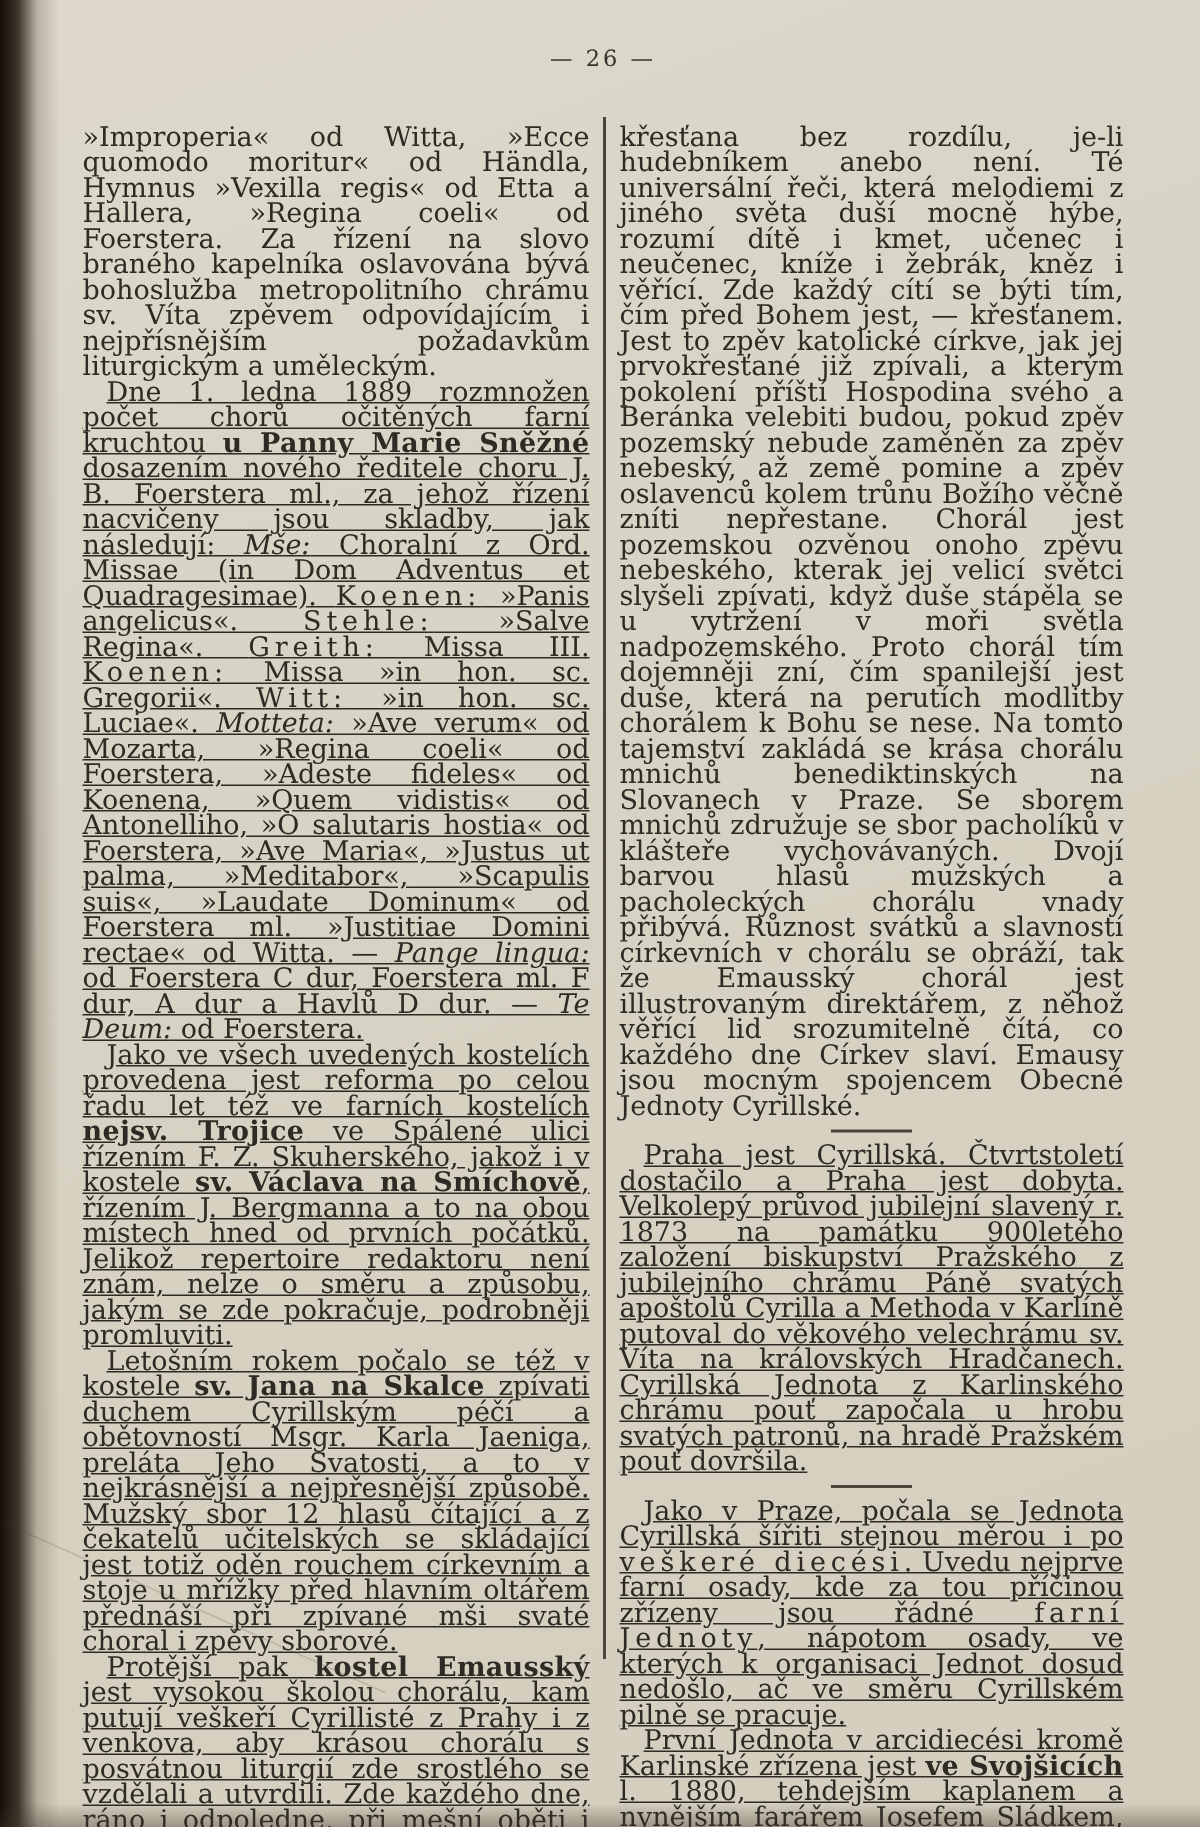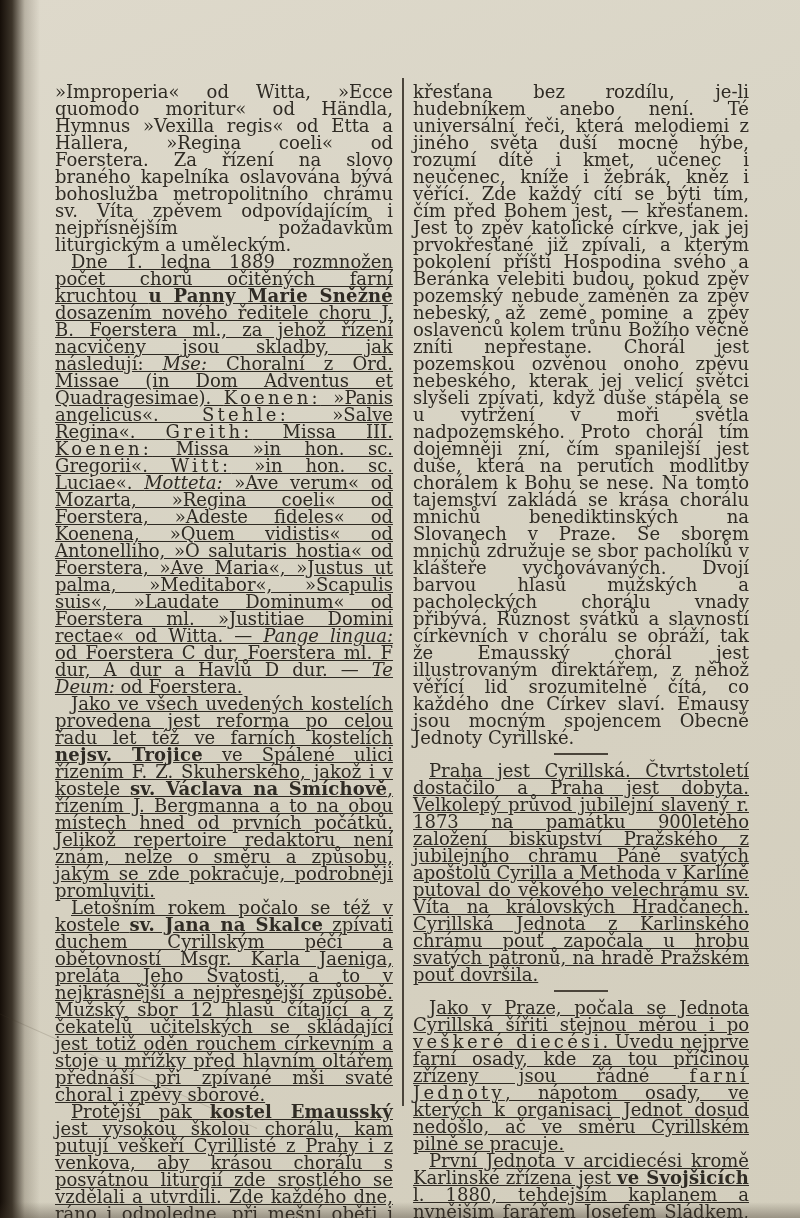--- a/index.html
+++ b/index.html
@@ -55,20 +55,21 @@
   .s-b{font-weight:bold;letter-spacing:.2px;}
   .s-i{font-style:italic;}
   .s-sp{letter-spacing:.18em;}
 </style>
 </head>
 <body>
 
 <div class="page">
   <div class="gutter-shadow"></div>
   <div class="crease"></div>
+  <div class="pagenum">— 26 —</div>
   <div class="columns">
     <div class="col">
         <p class="para"><span class="s-n">»Improperia« od Witta, »Ecce quomodo moritur« od Händla, Hymnus »Vexilla regis« od Etta a Hallera, »Regina coeli« od Foerstera. Za řízení na slovo braného kapelníka oslavována bývá bohoslužba metropolitního chrámu sv. Víta zpěvem odpovídajícím i nejpřísnějším požadavkům liturgickým a uměleckým.</span></p>
         <p class="para indent"><span class="s-n">Dne 1. ledna 1889 rozmnožen počet chorů očitěných farní kruchtou </span><span class="s-b">u Panny Marie Sněžné</span><span class="s-n"> dosazením nového ředitele choru J. B. Foerstera ml., za jehož řízení nacvičeny jsou skladby, jak následují: </span><span class="s-i">Mše:</span><span class="s-n"> Choralní z Ord. Missae (in Dom Adventus et Quadragesimae). </span><span class="s-sp">Koenen:</span><span class="s-n"> »Panis angelicus«. </span><span class="s-sp">Stehle:</span><span class="s-n"> »Salve Regina«. </span><span class="s-sp">Greith:</span><span class="s-n"> Missa III. </span><span class="s-sp">Koenen:</span><span class="s-n"> Missa »in hon. sc. Gregorii«. </span><span class="s-sp">Witt:</span><span class="s-n"> »in hon. sc. Luciae«. </span><span class="s-i">Motteta:</span><span class="s-n"> »Ave verum« od Mozarta, »Regina coeli« od Foerstera, »Adeste fideles« od Koenena, »Quem vidistis« od Antonelliho, »O salutaris hostia« od Foerstera, »Ave Maria«, »Justus ut palma, »Meditabor«, »Scapulis suis«, »Laudate Dominum« od Foerstera ml. »Justitiae Domini rectae« od Witta. — </span><span class="s-i">Pange lingua:</span><span class="s-n"> od Foerstera C dur, Foerstera ml. F dur, A dur a Havlů D dur. — </span><span class="s-i">Te Deum:</span><span class="s-n"> od Foerstera.</span></p>
         <p class="para indent"><span class="s-n">Jako ve všech uvedených kostelích provedena jest reforma po celou řadu let též ve farních kostelích </span><span class="s-b">nejsv. Trojice</span><span class="s-n"> ve Spálené ulici řízením F. Z. Skuherského, jakož i v kostele </span><span class="s-b">sv. Václava na Smíchově</span><span class="s-n">, řízením J. Bergmanna a to na obou místech hned od prvních počátků. Jelikož repertoire redaktoru není znám, nelze o směru a způsobu, jakým se zde pokračuje, podrobněji promluviti.</span></p>
         <p class="para indent"><span class="s-n">Letošním rokem počalo se též v kostele </span><span class="s-b">sv. Jana na Skalce</span><span class="s-n"> zpívati duchem Cyrillským péčí a obětovností Msgr. Karla Jaeniga, preláta Jeho Svatosti, a to v nejkrásnější a nejpřesnější způsobě. Mužský sbor 12 hlasů čítající a z čekatelů učitelských se skládající jest totiž oděn rouchem církevním a stoje u mřížky před hlavním oltářem přednáší při zpívané mši svaté choral i zpěvy sborové.</span></p>
         <p class="para indent"><span class="s-n">Protější pak </span><span class="s-b">kostel Emausský</span><span class="s-n"> jest vysokou školou chorálu, kam putují veškeří Cyrillisté z Prahy i z venkova, aby krásou chorálu s posvátnou liturgií zde srostlého se vzdělali a utvrdili. Zde každého dne, ráno i odpoledne, při mešní oběti i při nešporách ozývá se chorál a jen chorál, jakožto mateřský zpěv církve katolické, který z lůna jejího se zrodil, z křišťalového zřídla posvátné liturgie se vyprýštil a klassickou krásou svou bezděčně jímá srdce každého</span></p>
       </div>
     <div class="divider-cell">
       <div class="column-divider"></div>

